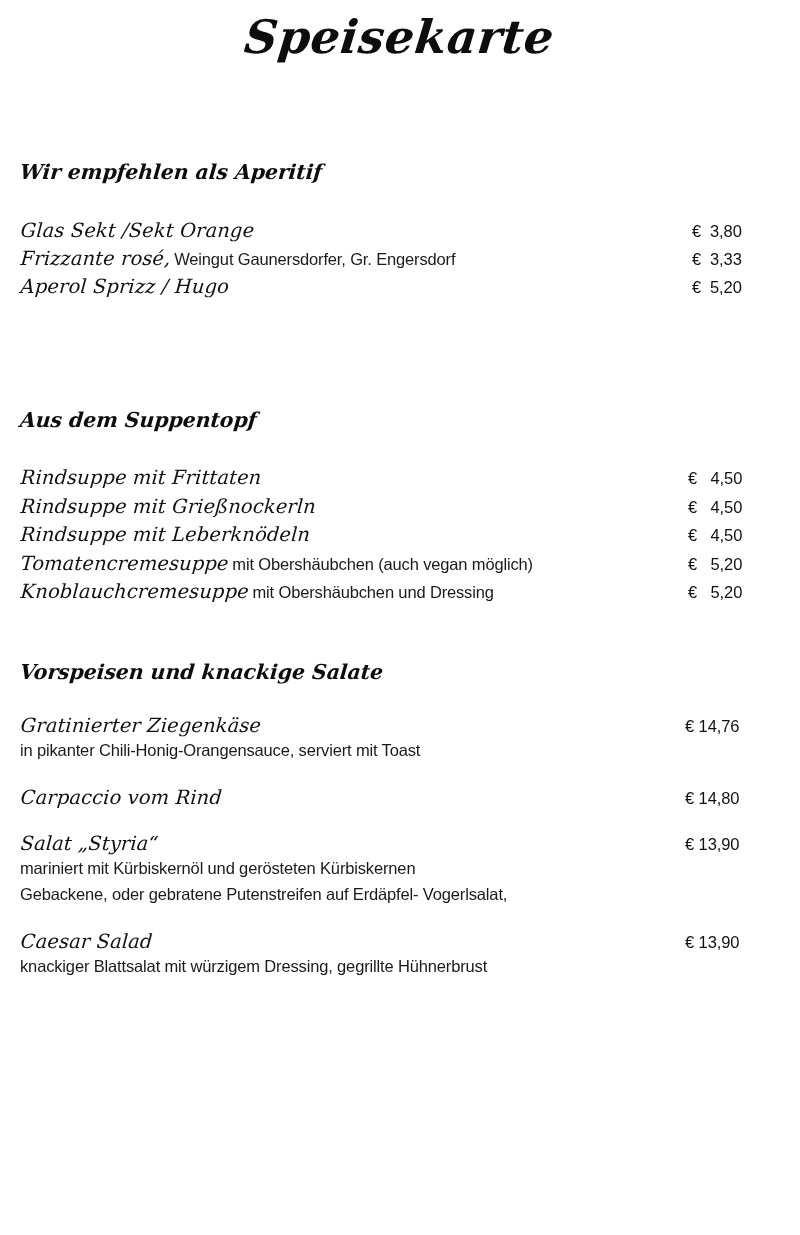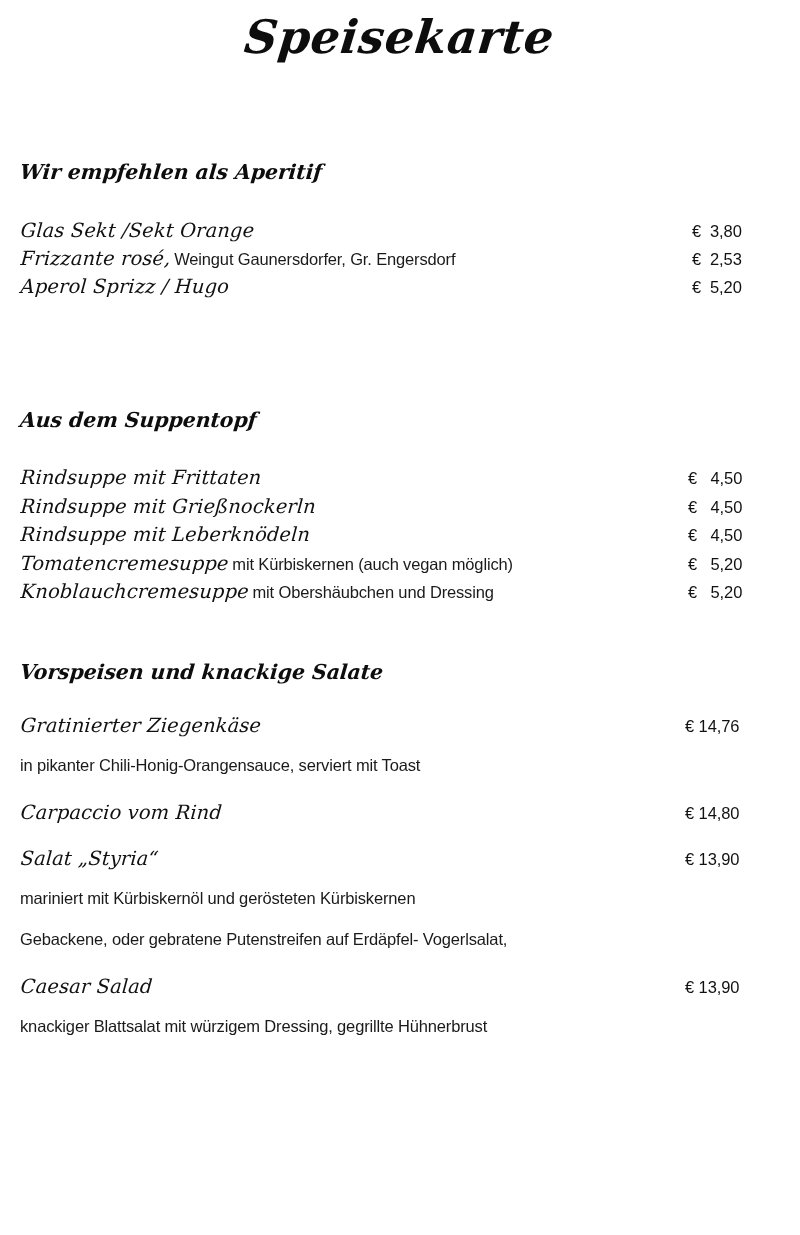--- a/index.html
+++ b/index.html
@@ -115,21 +115,21 @@
   #sec-suppen { margin-top: 110px; }
   #sec-suppen .items { margin-top: 34px; }
   #sec-suppen .row { margin-bottom: 5.5px; }
   #sec-suppen .price { width: 92px; padding-left: 9px; }
 
   
   #sec-vorspeisen { margin-top: 57px; }
   #sec-vorspeisen .items { margin-top: 30px; }
   #sec-vorspeisen .price { width: 95px; padding-left: 0px; }
   .dish { margin-bottom: 23px; }
-  .dish .desc { margin-top: 16px; line-height: 1.52; }
+  .dish .desc { margin-top: 1px; line-height: 1.52; }
   .dish .row { margin-bottom: 0; }
 </style>
 </head>
 <body>
 
 <div class="page">
 
   <h1 class="menu-title">Speisekarte</h1>
 
   <div class="section" id="sec-aperitif">
@@ -137,21 +137,21 @@
     <div class="items">
         <div class="entry">
           <div class="row">
             <div class="row-main"><span class="name">Glas Sekt /Sekt Orange</span></div>
             <div class="price">€  3,80</div>
           </div>
         </div>
         <div class="entry">
           <div class="row">
             <div class="row-main"><span class="name">Frizzante rosé,</span><span class="inline-desc"> Weingut Gaunersdorfer,  Gr. Engersdorf</span></div>
-            <div class="price">€  2,53</div>
+            <div class="price">€  3,33</div>
           </div>
         </div>
         <div class="entry">
           <div class="row">
             <div class="row-main"><span class="name">Aperol Sprizz / Hugo</span></div>
             <div class="price">€  5,20</div>
           </div>
         </div>
       </div>
   </div>
@@ -172,21 +172,21 @@
           </div>
         </div>
         <div class="entry">
           <div class="row">
             <div class="row-main"><span class="name">Rindsuppe mit Leberknödeln</span></div>
             <div class="price">€   4,50</div>
           </div>
         </div>
         <div class="entry">
           <div class="row">
-            <div class="row-main"><span class="name">Tomatencremesuppe</span><span class="inline-desc">  mit Kürbiskernen (auch vegan möglich)</span></div>
+            <div class="row-main"><span class="name">Tomatencremesuppe</span><span class="inline-desc">  mit Obershäubchen (auch vegan möglich)</span></div>
             <div class="price">€   5,20</div>
           </div>
         </div>
         <div class="entry">
           <div class="row">
             <div class="row-main"><span class="name">Knoblauchcremesuppe</span><span class="inline-desc"> mit Obershäubchen und Dressing</span></div>
             <div class="price">€   5,20</div>
           </div>
         </div>
       </div>

